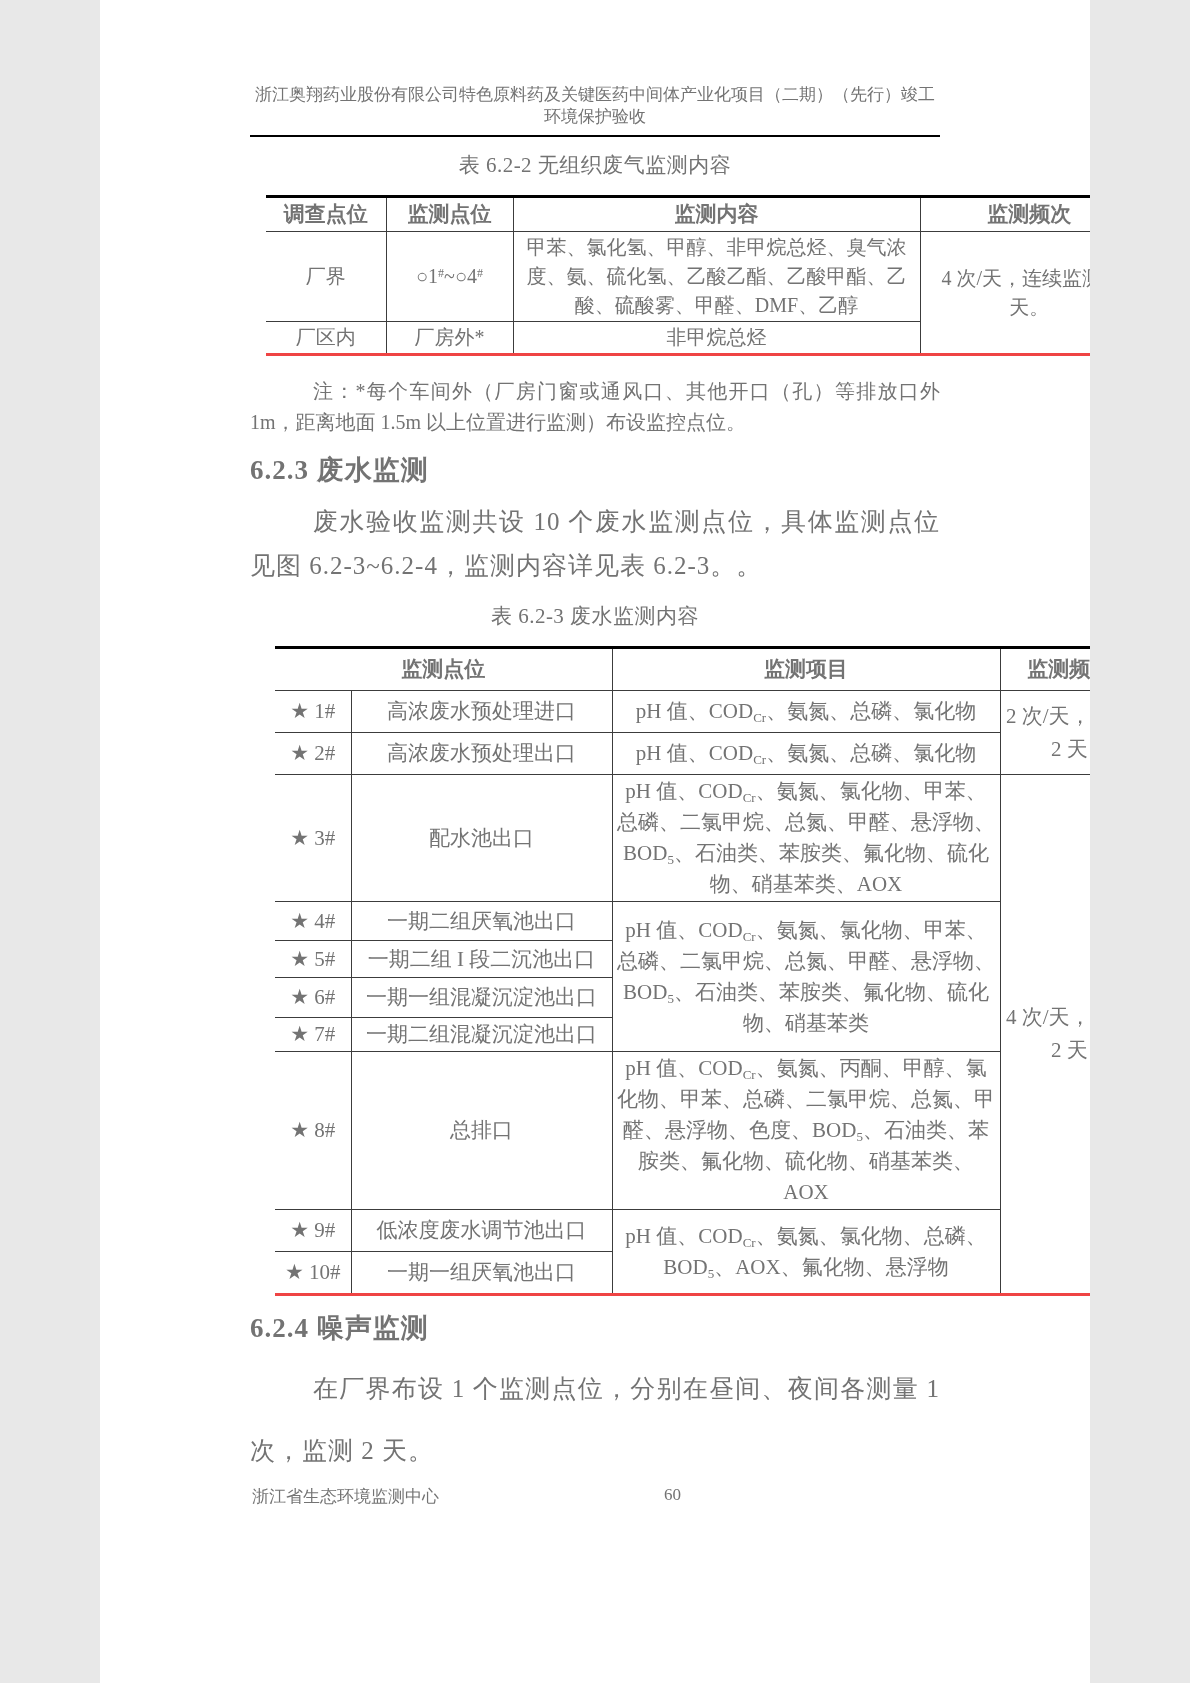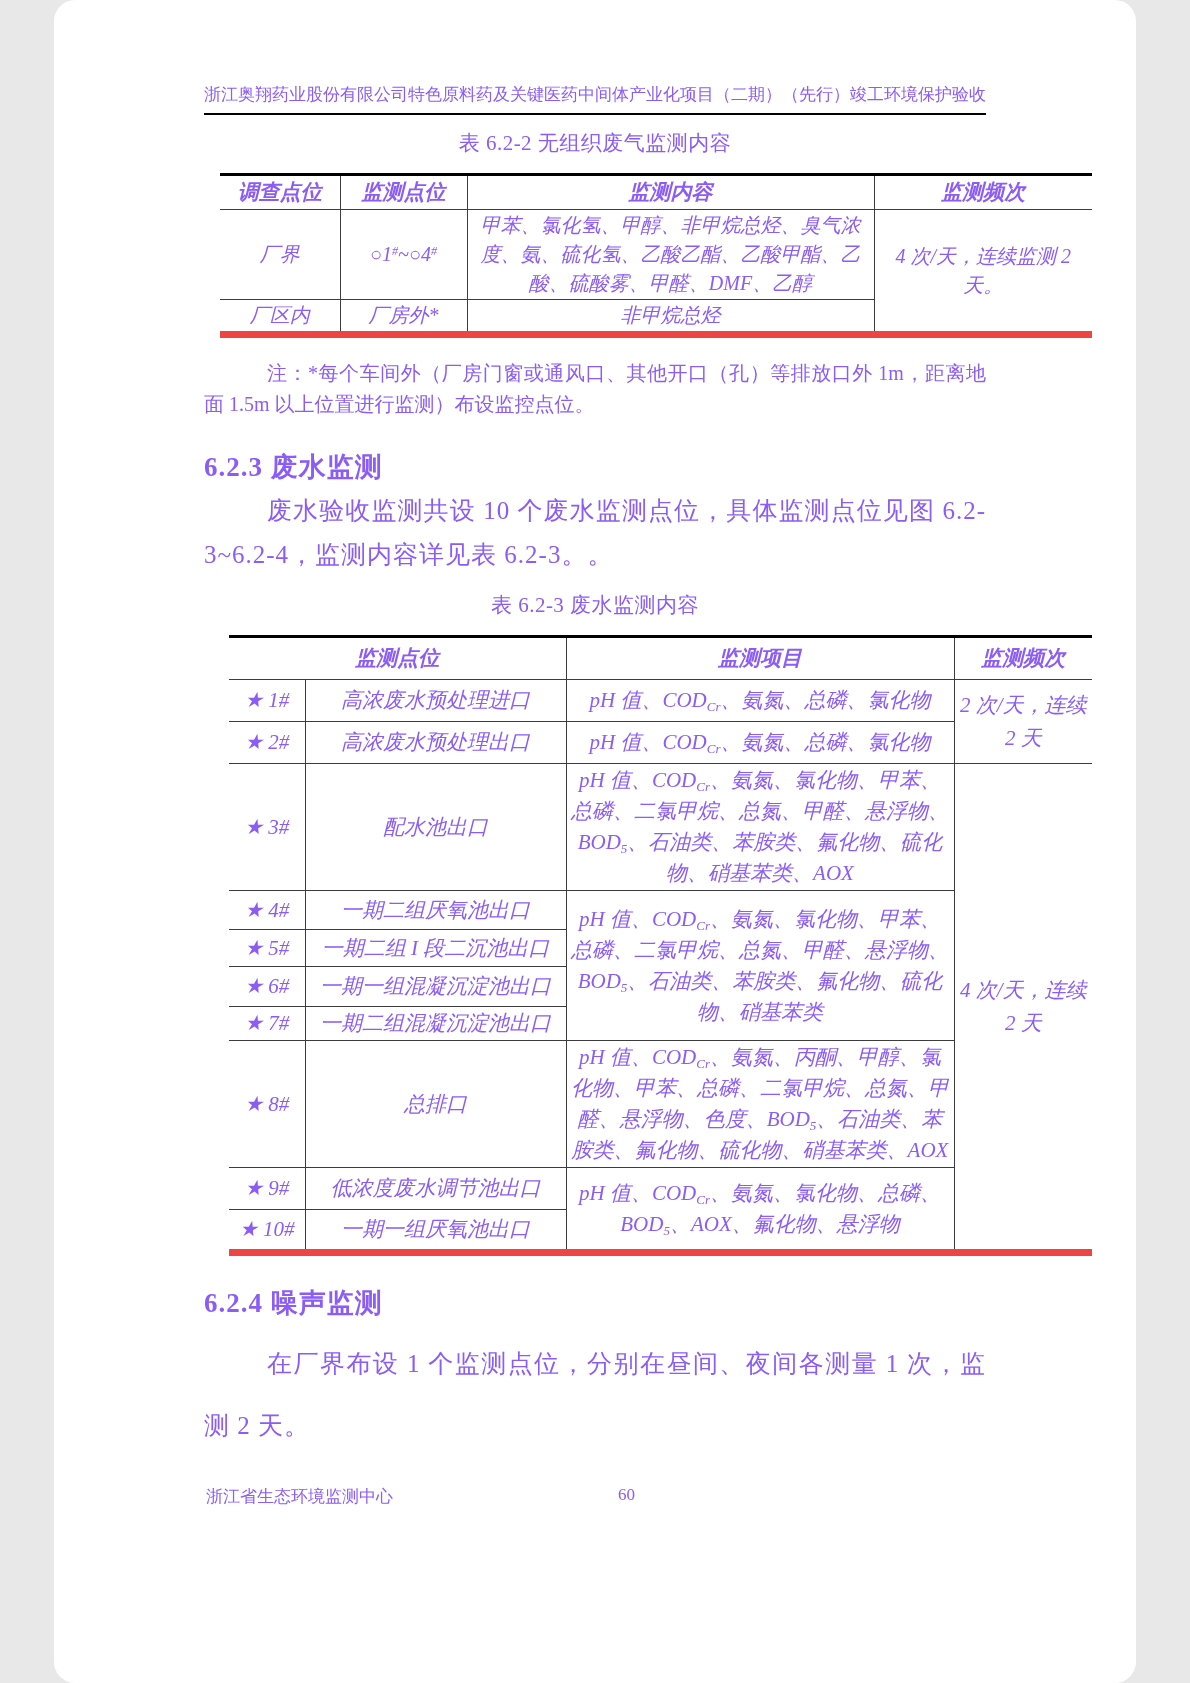--- a/index.html
+++ b/index.html
@@ -1,55 +1,54 @@
 <!DOCTYPE html>
 <html><head>
 <meta charset="utf-8">
 <style>
   * { margin:0; padding:0; box-sizing:border-box; }
   html,body { background:#e8e8e8; }
   .page {
-    position:relative; width:1082px; height:1683px; margin:0 auto;
-    background:#ffffff; color:#8b5cf6;
+    position:relative; width:990px; height:1683px; margin:0 auto;
+    background:#ffffff; color:#737373;
     font-family:"Liberation Serif","DejaVu Serif",serif;
     overflow:hidden;
-    border-radius:21px;
   }
   .header { padding:84px 150px 0 150px; text-align:center;
     font-size:17px; line-height:22px; }
   .header-rule { margin:7px 150px 0 150px; border-bottom:2px solid #000; }
   .content { padding:0 150px; }
 
   .table-title { margin-top:14px; text-align:center; font-weight:normal;
     font-size:21px; letter-spacing:0.5px; }
 
   table.tbl { border-collapse:collapse; table-layout:fixed;
-    border-top:3px solid #000; border-bottom:7px solid #ef4444;font-style:italic; }
+    border-top:3px solid #000; border-bottom:3px solid #ef4444; }
   .tbl th, .tbl td { border:1px solid #3c3c3c; text-align:center;
     vertical-align:middle; padding:1px 4px; }
   .tbl tr > *:first-child { border-left:none; }
   .tbl tr > *:last-child  { border-right:none; }
   .tbl th { font-weight:bold; font-size:21px; }
 
   .tbl2 { margin-top:16px; width:872px; margin-left:16px;
     font-size:20px; line-height:29px; }
   .tbl3 { margin-top:16px; width:863px; margin-left:25px;
     font-size:21px; line-height:31px; }
 
   .just { text-align:justify; text-align-last:center; }
   .freq-left { text-align:left; padding-left:7px; line-height:33px; }
   sub { font-size:13px; line-height:0; vertical-align:-4px;text-align:right; }
   sup { font-size:12px; line-height:0; vertical-align:6px; }
 
   .note { margin-top:20px; font-size:20px; line-height:31px;
     text-indent:63px; text-align:justify; }
 
-  h2.sec { margin-top:29px; font-size:27px; font-weight:bold;
+  h2.sec { margin-top:14px; font-size:27px; font-weight:bold;
     letter-spacing:1px; }
-  .body-para { margin-top:4px; font-size:25px; line-height:44px;
+  .body-para { margin-top:12px; font-size:25px; line-height:44px;
     text-indent:63px; text-align:justify; letter-spacing:1px; }
   .para-624 { line-height:62px; margin-top:12px; }
 
   .footer { position:absolute; top:1485px; left:152px; right:150px;
     font-size:17px; }
   .footer .pagenum { position:absolute; left:412px; }
 </style>
 </head>
 <body>
 

